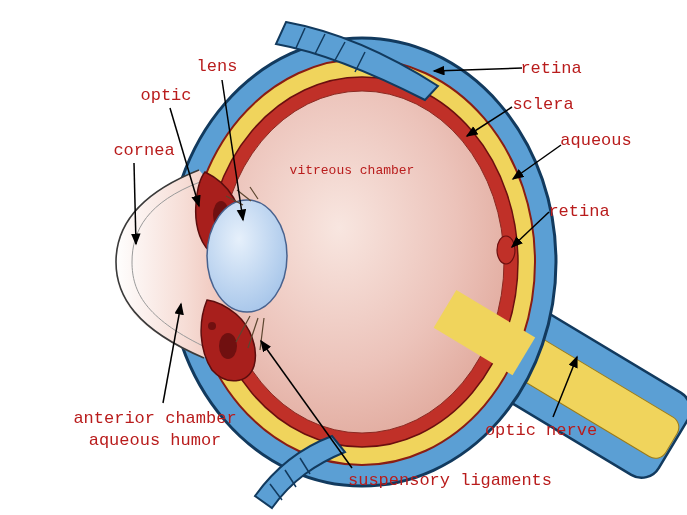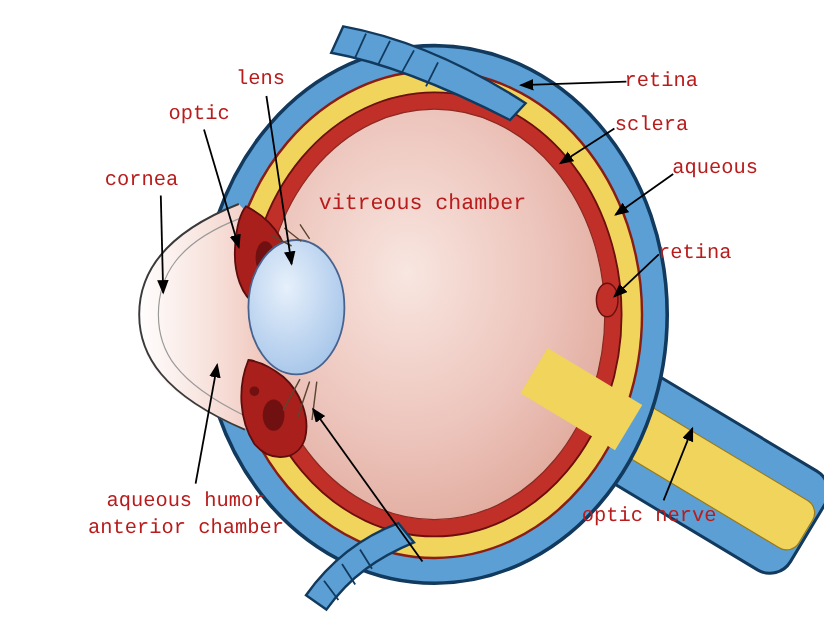--- a/index.html
+++ b/index.html
@@ -16,21 +16,21 @@
     position: absolute;
     transform: translate(-50%, -50%);
     font-size: 17px;
     color: #b91c1c;
     white-space: nowrap;
     text-align: center;
     line-height: 1.3;
     user-select: none;
     font-family: Liberation Mono, monospace;
   }
-  .label.big { font-size: 18px; }
+  .label.big { font-size: 13px; }
 </style>
 </head>
 <body>
 
 <div id="stage">
 
   <svg id="diagram-svg" width="687" height="515" viewBox="0 0 687 515">
     <defs>
       <radialGradient id="vitreousGrad" cx="42%" cy="40%" r="75%">
         <stop offset="0%" stop-color="#f8e6e0"></stop>
@@ -105,30 +105,31 @@
       <path d="M 561 145 L 513 179" marker-end="url(#arrowhead)"></path>
       <path d="M 549 212 L 512 247" marker-end="url(#arrowhead)"></path>
       <path d="M 553 417 L 577 357" marker-end="url(#arrowhead)"></path>
       <path d="M 352 468 L 261 341" marker-end="url(#arrowhead)"></path>
       <path d="M 163 403 L 181 304" marker-end="url(#arrowhead)"></path>
     </g>
   </svg>
 
   <div class="label" style="left:217px; top:67px">lens</div>
   <div class="label" style="left:166px; top:96px">optic</div>
-  <div class="label" style="left:118px; top:151px">cornea</div>
+  <div class="label" style="left:144px; top:151px">cornea</div>
   <div class="label" style="left:551px; top:69px">retina</div>
   <div class="label" style="left:543px; top:105px">sclera</div>
   <div class="label" style="left:596px; top:141px">aqueous</div>
   <div class="label" style="left:579px; top:212px">retina</div>
 
   <div class="label big" style="left:352px; top:171px">
     <div>vitreous chamber</div>
   </div>
 
   <div class="label" style="left:155px; top:430px">
+    <div>anterior chamber</div>
     <div>aqueous humor</div>
-    <div>anterior chamber</div>
   </div>
 
+  <div class="label" style="left:450px; top:481px">suspensory ligaments</div>
   <div class="label" style="left:541px; top:431px">optic nerve</div>
 
 </div>
 
 </body></html>

